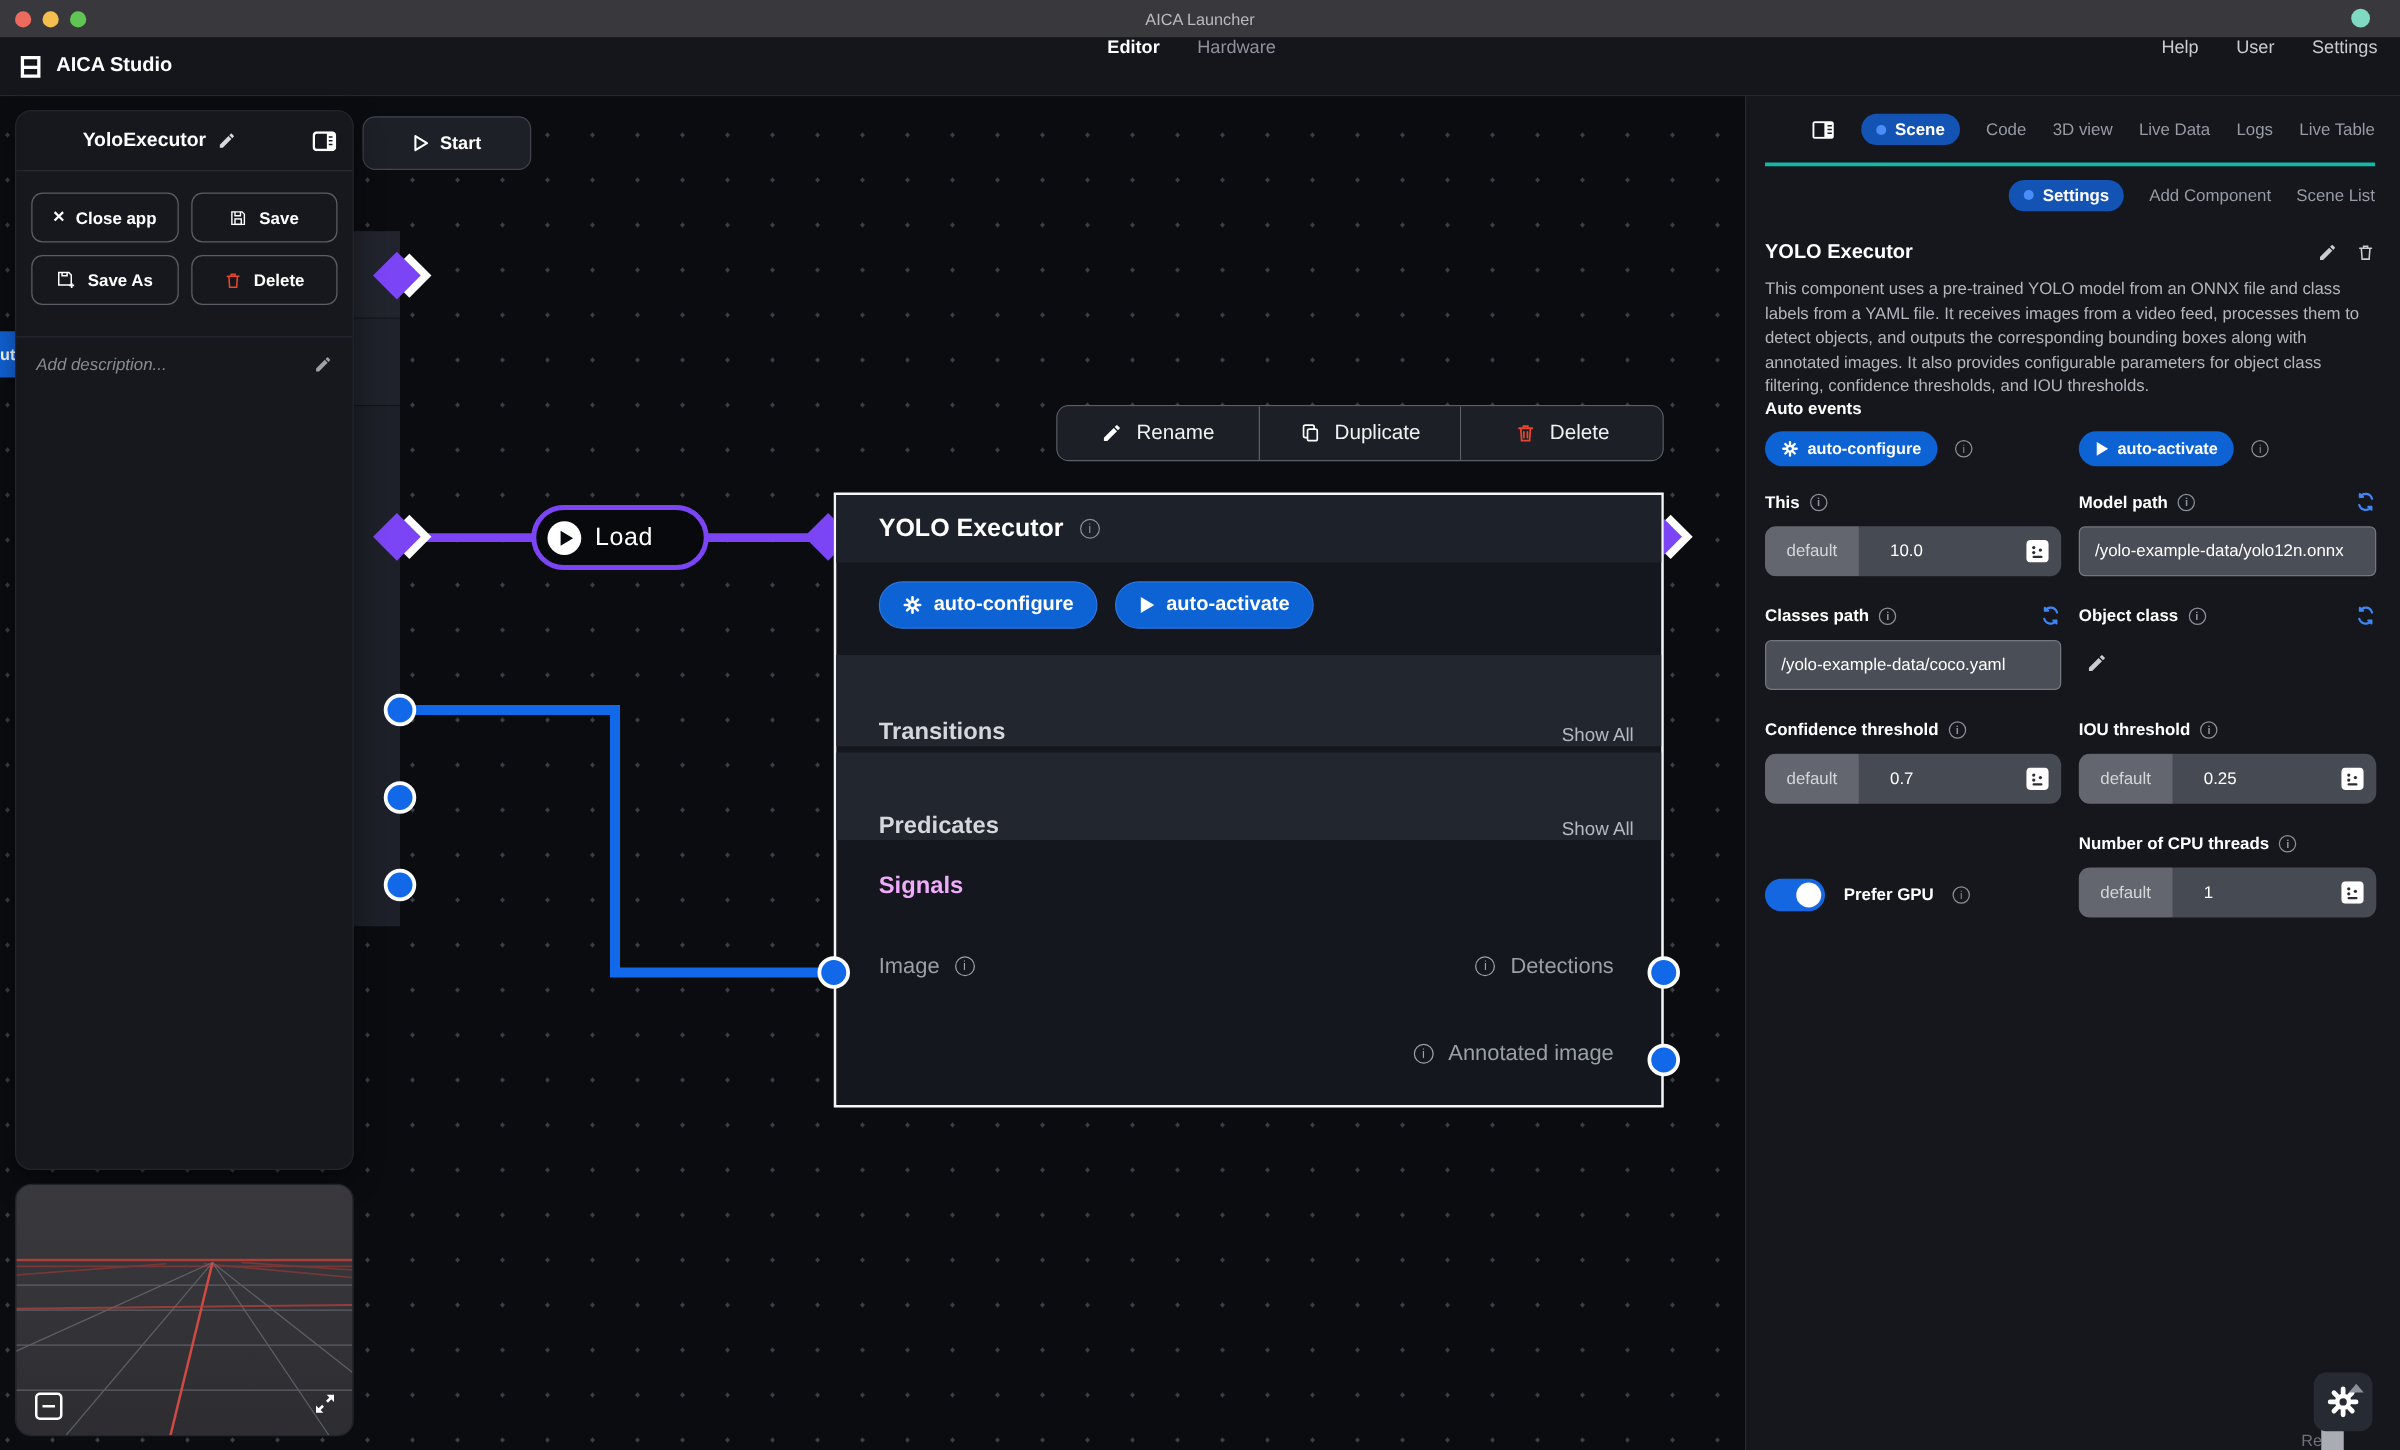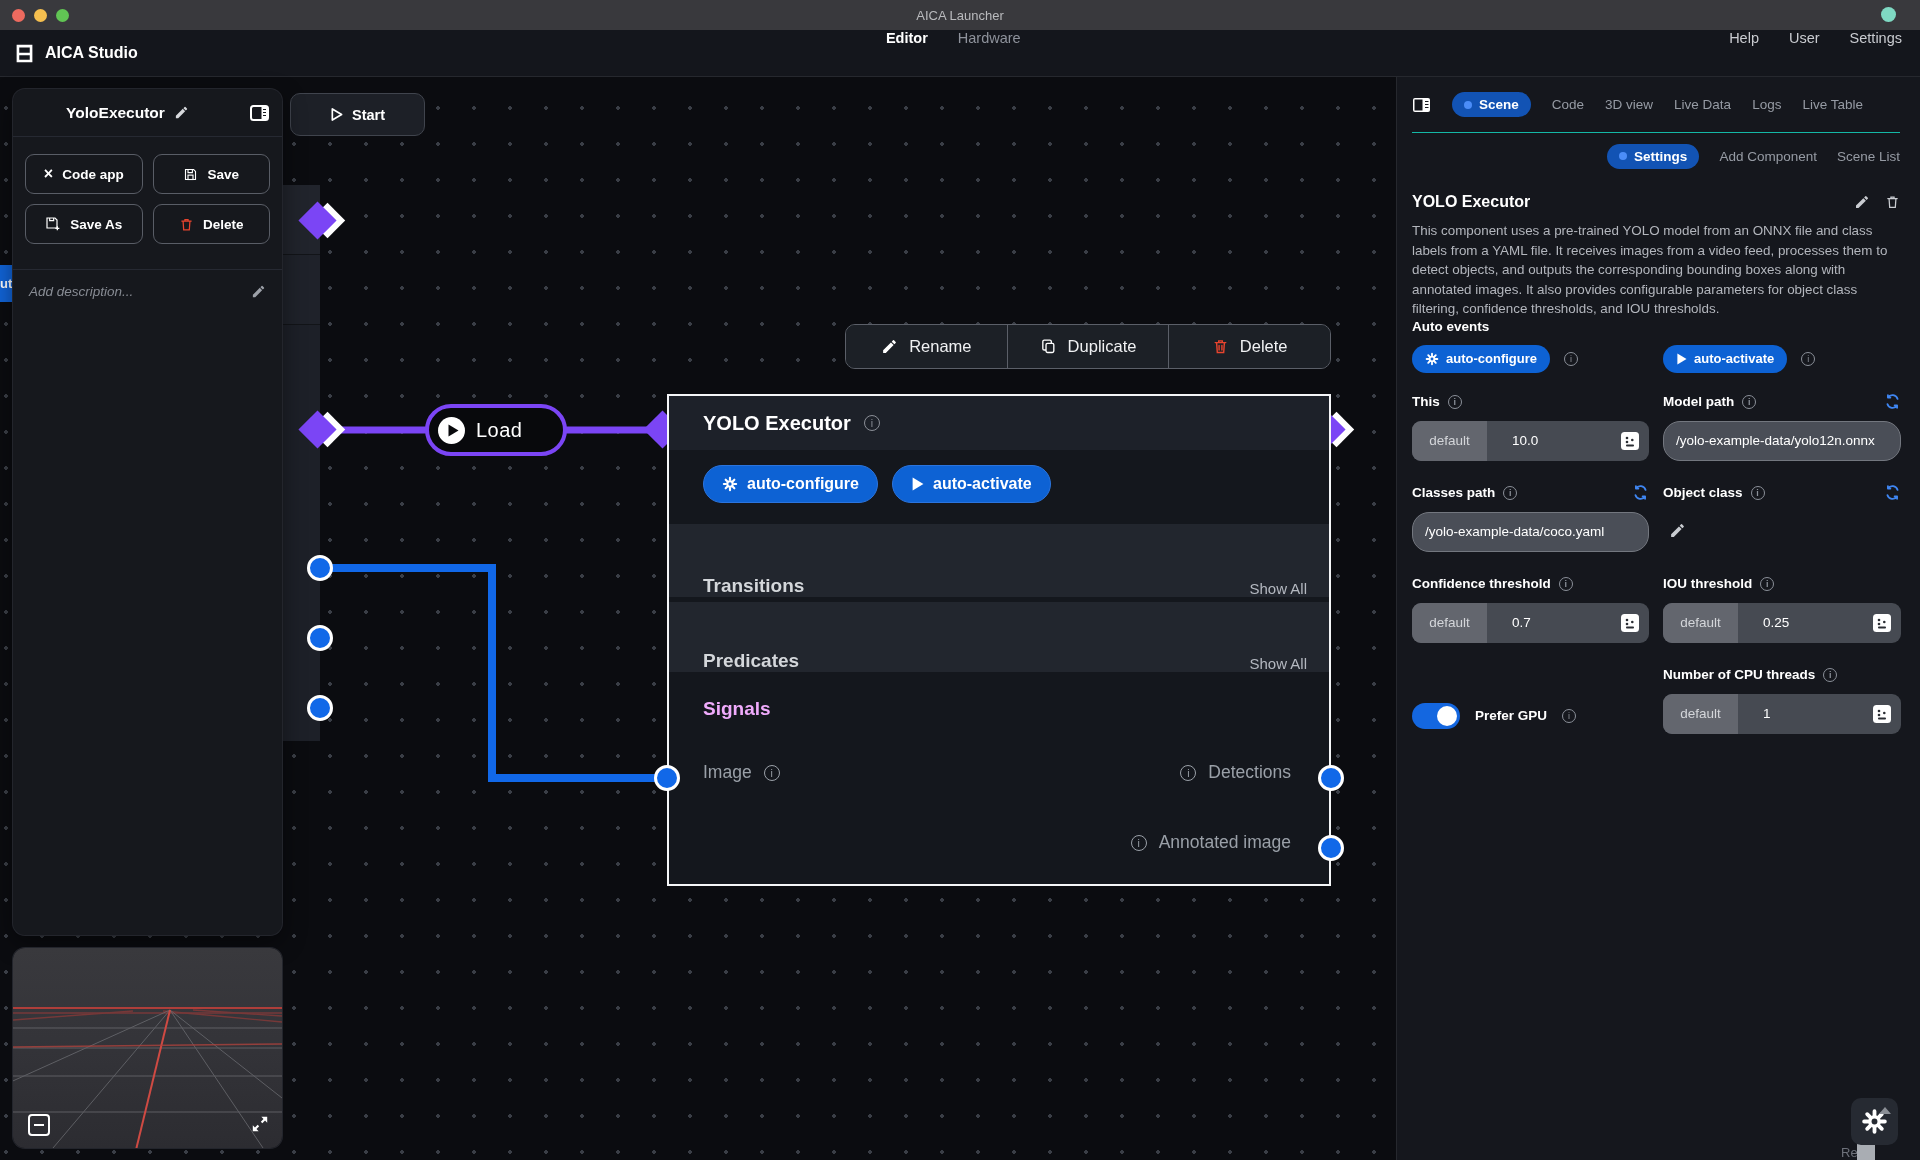--- a/index.html
+++ b/index.html
@@ -101,21 +101,21 @@
   .preview { position:absolute; left:13px; top:948px; width:269px; height:200px; border-radius:12px;
     overflow:hidden; background:linear-gradient(180deg,#39393d 0%,#343439 45%,#2c2c31 100%); box-shadow:0 0 0 1px #23252c; }
   .pv-minus { position:absolute; left:15px; bottom:12px; width:22px; height:22px; border:2px solid #fff;
     border-radius:4px; display:flex; align-items:center; justify-content:center; }
   .pv-minus span { display:block; width:10px; height:2px; background:#fff; }
   .pv-expand { position:absolute; right:13px; bottom:11px; }
 
   
   .right-panel { position:absolute; left:1396px; top:77px; width:524px; height:1083px; background:#15171d;
     border-left:1px solid #26282e; padding:0 20px 0 15px; }
-  .rp-tabs { height:56px; display:flex; align-items:center; gap:21px; border-bottom:1px solid #14b8a6; }
+  .rp-tabs { height:56px; display:flex; align-items:center; gap:21px; border-bottom:3px solid #14b8a6;justify-content:flex-end; }
   .rp-tab { color:#969ba4; font-size:13.5px; }
   .tab-pill { display:flex; align-items:center; gap:7px; background:#1253b4; border-radius:15px;
     padding:5px 12px; color:#fff; font-size:13.5px; font-weight:bold; }
   .tab-dot { width:8px; height:8px; border-radius:50%; background:#4b8df8; }
   .rp-subtabs { height:46px; display:flex; align-items:center; justify-content:flex-end; gap:20px; }
   .rp-comp-title { display:flex; align-items:center; margin-top:14px; }
   .rp-comp-title .t { color:#fff; font-size:16px; font-weight:bold; }
   .rp-title-icons { margin-left:auto; display:flex; gap:15px; color:#c9ccd1; }
   .rp-desc { margin-top:10px; color:#b3b6bd; font-size:13.4px; line-height:1.46; }
   .rp-autoevents-label { color:#fff; font-size:13.5px; font-weight:bold; }
@@ -125,21 +125,21 @@
     display:inline-flex; align-items:center; gap:7px; padding:0 13px; }
   .params { margin-top:20px; display:grid; grid-template-columns:237px 238px; column-gap:14px; row-gap:23px; }
   .param-label { display:flex; align-items:center; gap:8px; color:#fff; font-size:13.5px; font-weight:bold;
     margin-bottom:10px; height:18px; }
   .param-label .spacer { flex:1; }
   .num-input { height:40px; border-radius:9px; background:#464a52; display:flex; align-items:center; overflow:hidden; }
   .num-default { width:75px; align-self:stretch; background:#63666e; color:#d4d6da; font-size:13.5px;
     display:flex; align-items:center; justify-content:center; }
   .num-value { flex:1; padding-left:25px; color:#fff; font-size:13.5px; }
   .num-icon { margin-right:10px; display:flex; }
-  .text-input { height:40px; border-radius:17px; background:#4a4e57; border:1px solid #73777f; color:#fff;
+  .text-input { height:40px; border-radius:5px; background:#4a4e57; border:1px solid #73777f; color:#fff;
     font-size:13.5px; display:flex; align-items:center; padding:0 12px; white-space:nowrap; overflow:hidden; }
   .toggle-row { display:flex; align-items:center; gap:15px; color:#8b9099; padding-top:32px; }
   .toggle { width:48px; height:26px; border-radius:13px; background:#1467e0; position:relative; flex:none; }
   .toggle .knob { position:absolute; right:3px; top:3px; width:20px; height:20px; border-radius:50%; background:#fff; }
   .toggle-label { color:#fff; font-size:13.5px; font-weight:bold; }
   .gear-btn { position:absolute; left:454px; top:1021px; width:47px; height:47px; border-radius:10px;
     background:#262a32; display:flex; align-items:center; justify-content:center; z-index:2; }
   .gear-caret { position:absolute; top:9px; right:7px; width:0; height:0; border-left:6px solid transparent;
     border-right:6px solid transparent; border-bottom:7px solid #8b8f96; }
   .rp-clipped-text { position:absolute; left:444px; top:1068px; color:#6d717a; font-size:13px; z-index:1; }
@@ -319,21 +319,21 @@
         <svg width="19" height="16" viewBox="0 0 19 16">
             <rect x="1" y="1" width="17" height="14" rx="2.5" fill="none" stroke="#fff" stroke-width="2"></rect>
             <rect x="11.5" y="1.5" width="6" height="13" fill="#fff"></rect>
             <path d="M13 4.5h3M13 7.5h3M13 10.5h3" stroke="#16181d" stroke-width="1.2"></path>
           </svg>
       </span>
     </div>
     <div class="lp-buttons">
       <button class="lp-btn">
         <span style="font-size:16px;">×</span>
-        <span>Code app</span>
+        <span>Close app</span>
       </button>
       <button class="lp-btn">
         <svg width="15" height="15" viewBox="0 0 24 24" fill="none" stroke="#fff" stroke-width="1.8">
             <path d="M4 4h13l3 3v13H4z"></path>
             <path d="M8 4v5h7V4"></path>
             <rect x="8" y="13" width="8" height="7"></rect>
           </svg>
         <span>Save</span>
       </button>
       <button class="lp-btn">

